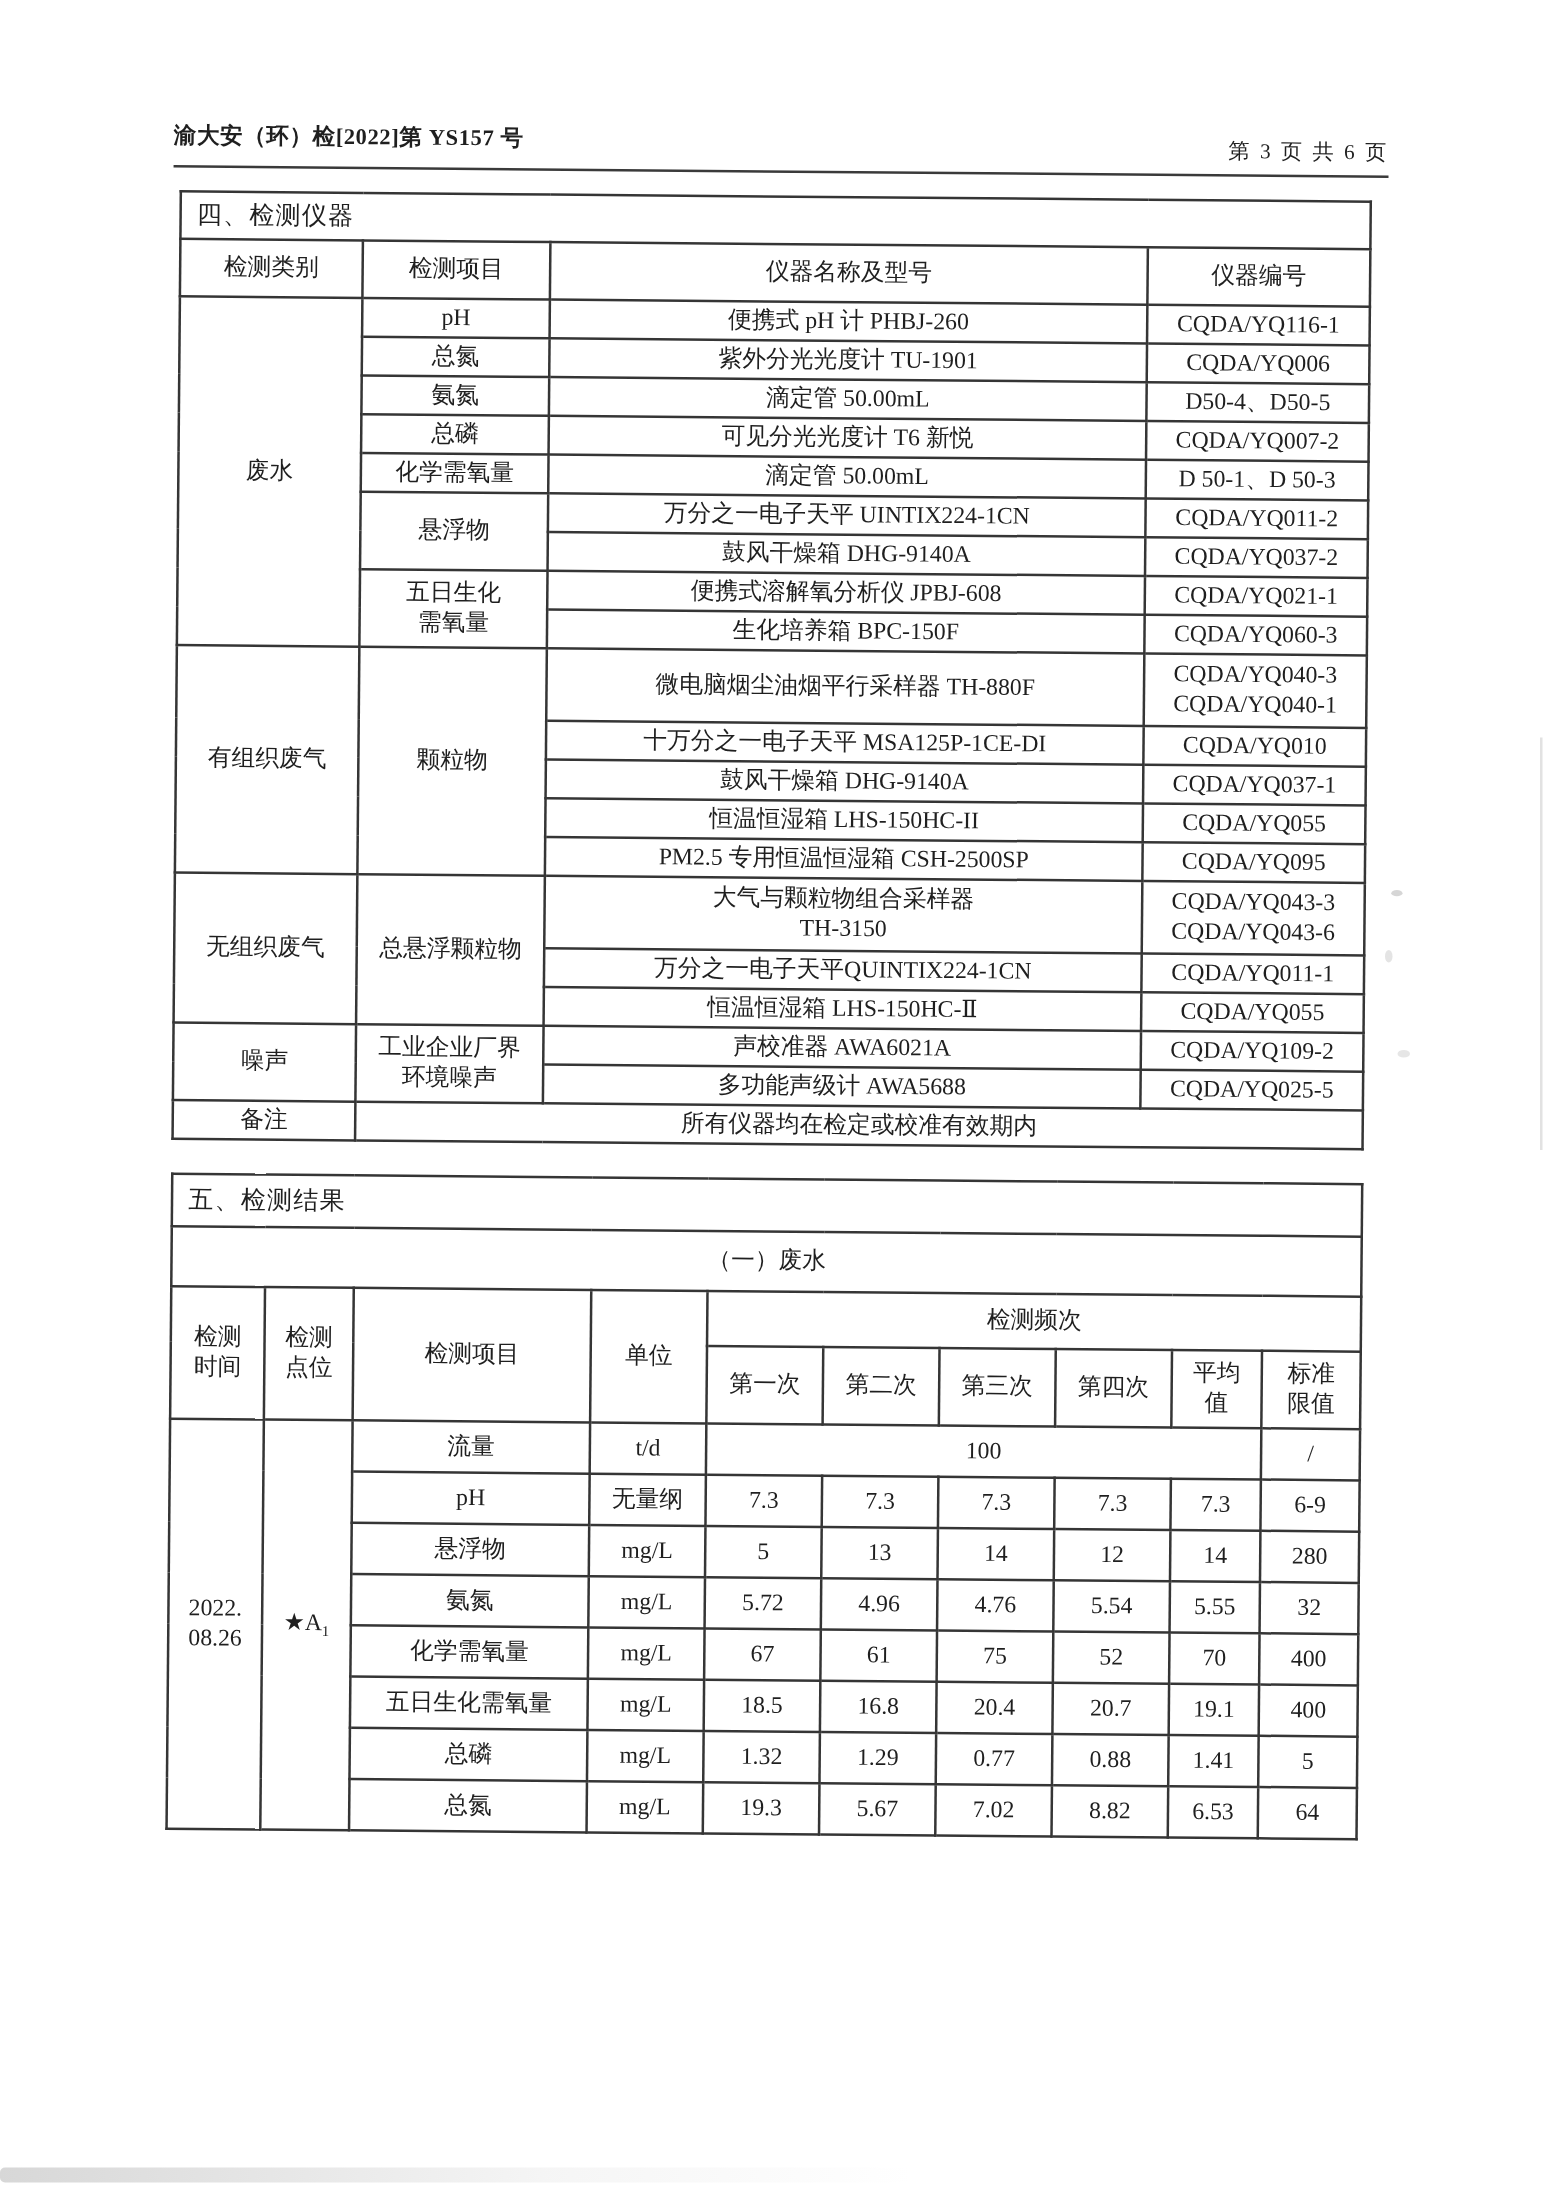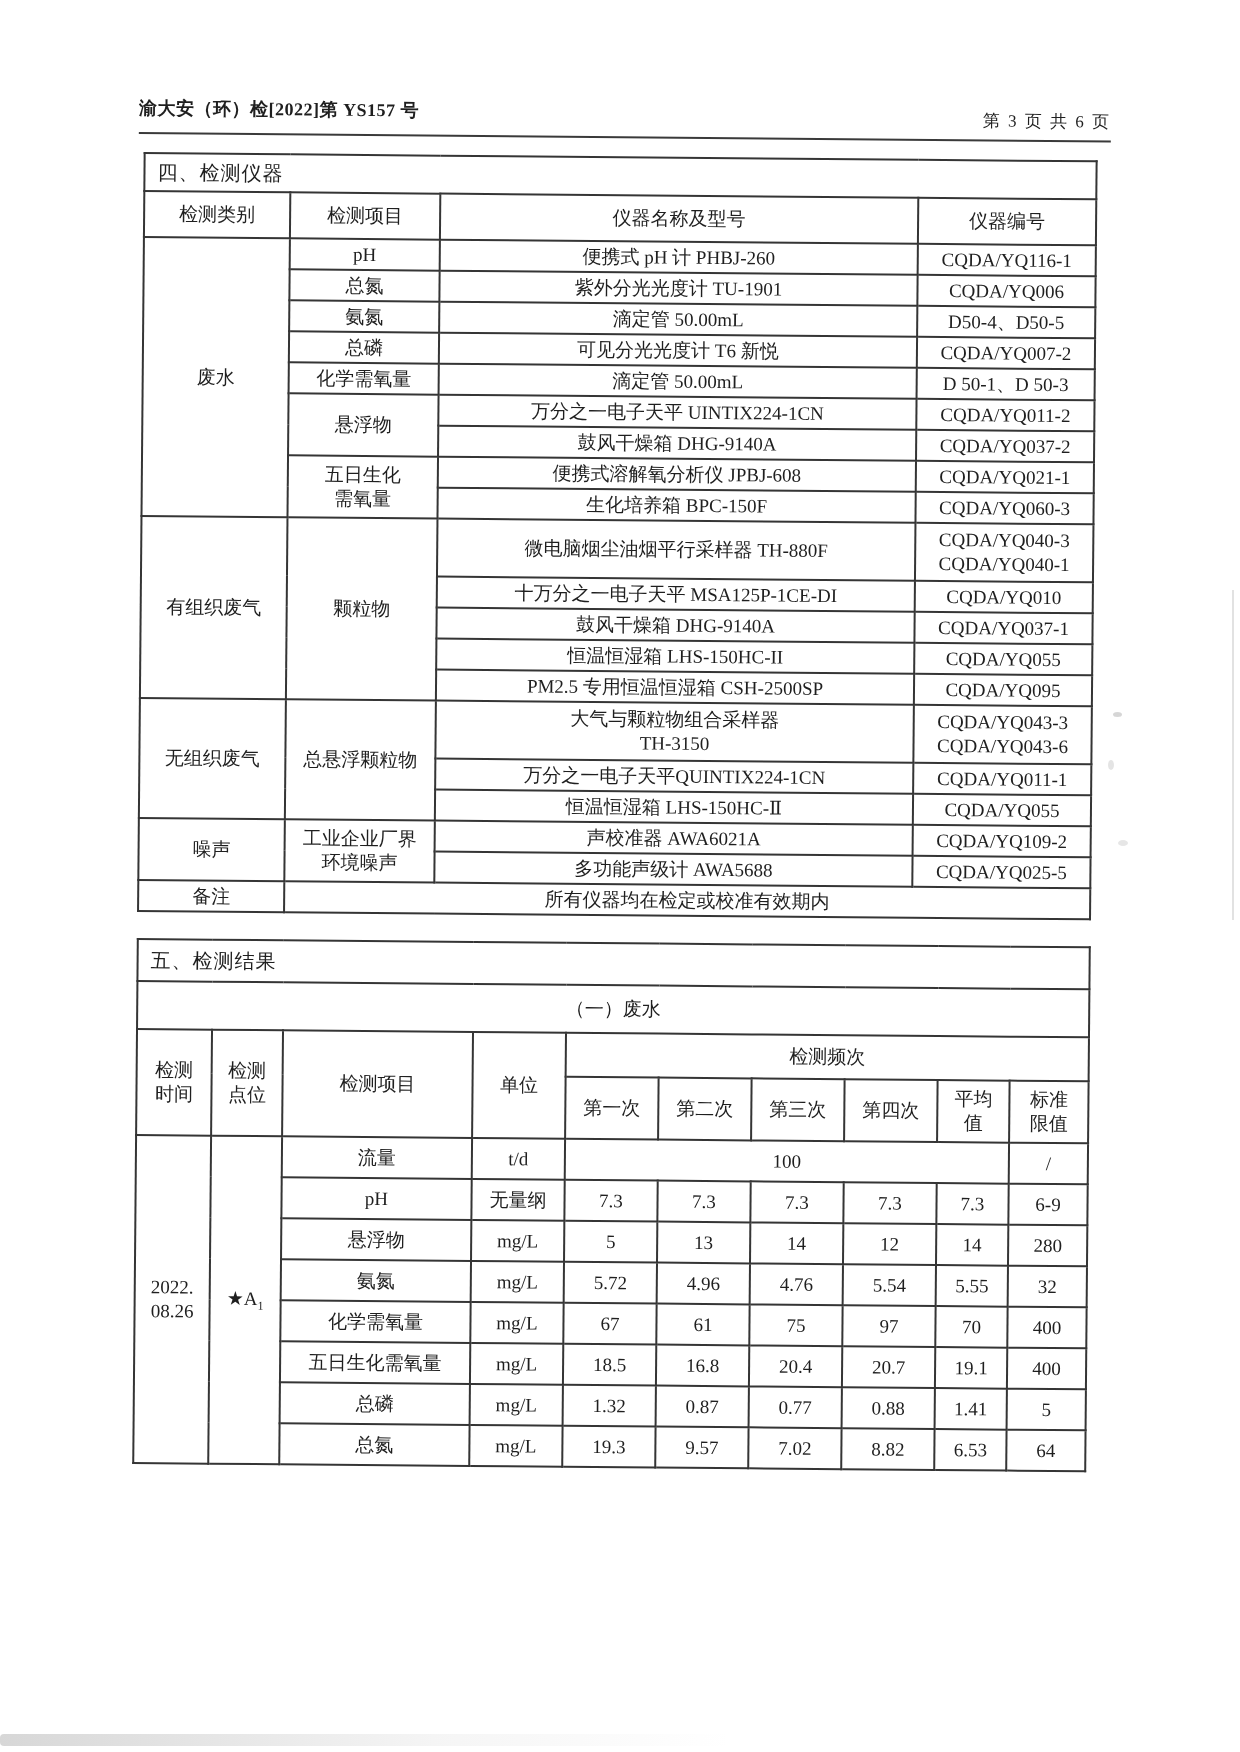--- a/index.html
+++ b/index.html
@@ -290,49 +290,49 @@
       <td>5.54</td>
       <td>5.55</td>
       <td>32</td>
     </tr>
     <tr>
       <td>化学需氧量</td>
       <td>mg/L</td>
       <td>67</td>
       <td>61</td>
       <td>75</td>
-      <td>97</td>
+      <td>52</td>
       <td>70</td>
       <td>400</td>
     </tr>
     <tr>
       <td>五日生化需氧量</td>
       <td>mg/L</td>
       <td>18.5</td>
       <td>16.8</td>
       <td>20.4</td>
       <td>20.7</td>
       <td>19.1</td>
       <td>400</td>
     </tr>
     <tr>
       <td>总磷</td>
       <td>mg/L</td>
       <td>1.32</td>
-      <td>0.87</td>
+      <td>1.29</td>
       <td>0.77</td>
       <td>0.88</td>
       <td>1.41</td>
       <td>5</td>
     </tr>
     <tr>
       <td>总氮</td>
       <td>mg/L</td>
       <td>19.3</td>
-      <td>9.57</td>
+      <td>5.67</td>
       <td>7.02</td>
       <td>8.82</td>
       <td>6.53</td>
       <td>64</td>
     </tr>
   </tbody>
     </table>
 
 </div>
 

